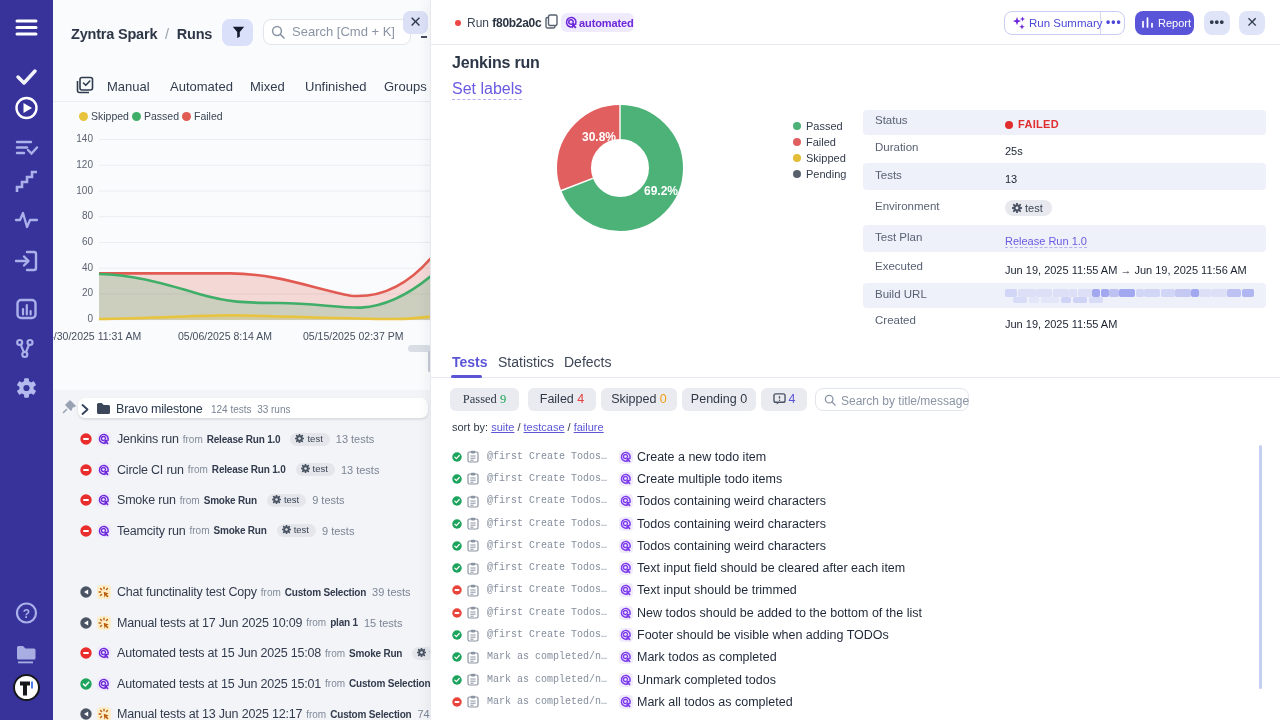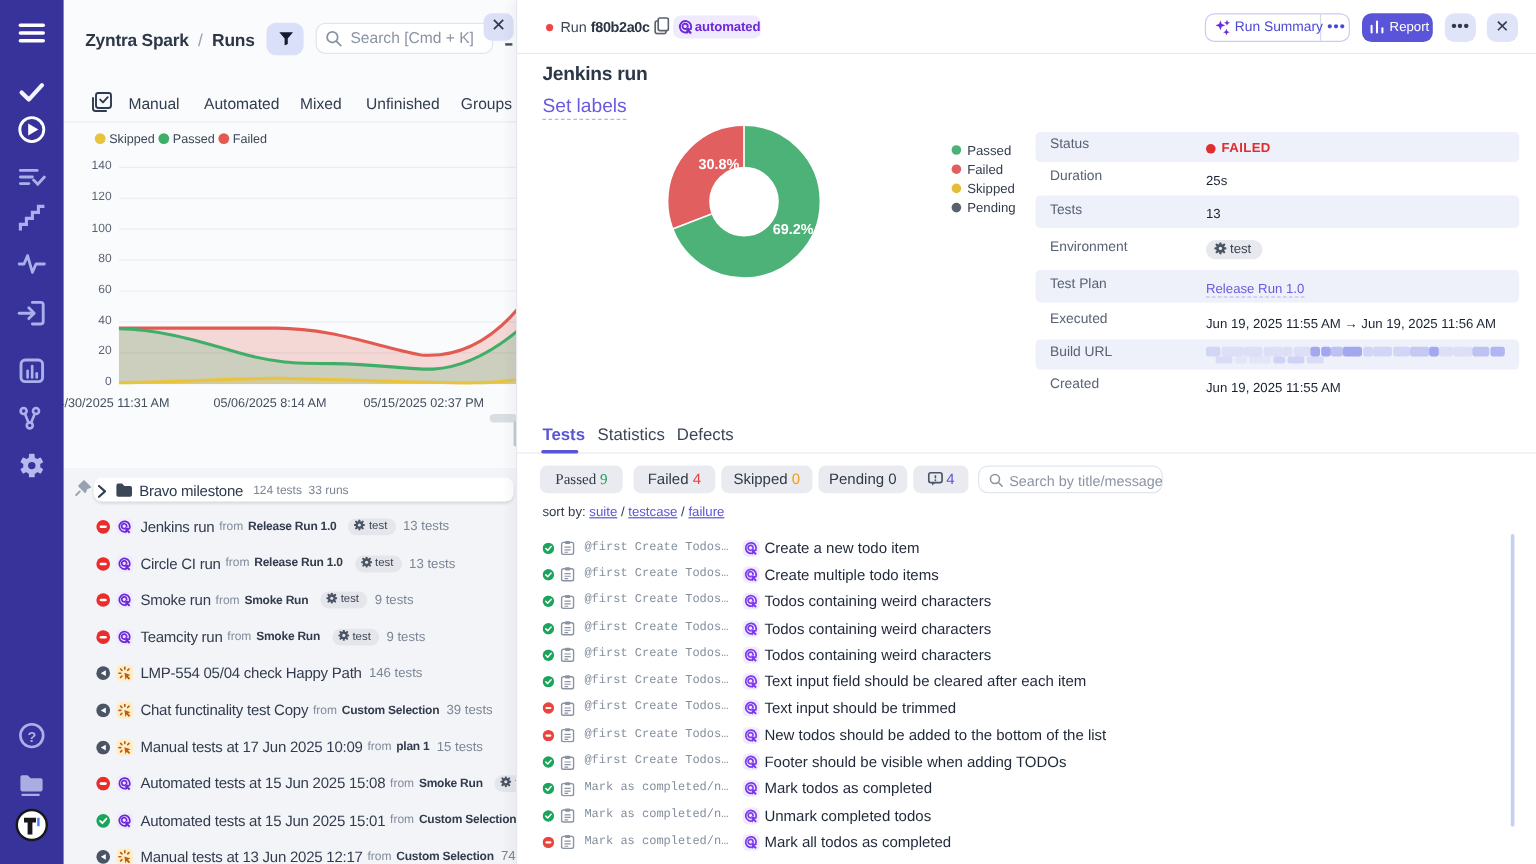--- a/index.html
+++ b/index.html
@@ -334,41 +334,20 @@
           </g>
           <g stroke="#4a5464" stroke-width="2.6" stroke-linecap="round">
             <line x1="7" y1="0.8" x2="7" y2="13.2"></line>
             <line x1="0.8" y1="7" x2="13.2" y2="7"></line>
             <line x1="2.6" y1="2.6" x2="11.4" y2="11.4"></line>
             <line x1="11.4" y1="2.6" x2="2.6" y2="11.4"></line>
           </g>
           <circle cx="7" cy="7" r="2" fill="#e4e6eb"></circle>
         </svg>test</span>
       <span class="rcount" style="margin-left:6px;">9 tests</span>
-    </div>
-<div style="position:absolute;left:27px;top:124.9px;height:25px;display:flex;align-items:center;white-space:nowrap;">
-      <svg width="12" height="12" viewBox="0 0 12 12" style="flex:none;">
-        <circle cx="6" cy="6" r="5.7" fill="#4a5464"></circle>
-        <path d="M8.2 3.6 L4 6 L8.2 8.4 z" fill="#fff"></path>
-      </svg>
-      <span style="width:5px;flex:none;"></span>
-      <span style="flex:none;display:inline-block;width:14px;height:14px;background:#fdeec9;border-radius:4px;position:relative;">
-        <svg width="12" height="12" viewBox="0 0 14 14" style="position:absolute;left:1px;top:1px;">
-          <g stroke="#bb5e10" stroke-width="1.6" stroke-linecap="round">
-            <line x1="7" y1="1.3" x2="7" y2="3.1"></line>
-            <line x1="2.9" y1="2.9" x2="4.2" y2="4.2"></line>
-            <line x1="1.3" y1="7" x2="3.1" y2="7"></line>
-            <line x1="2.9" y1="11.1" x2="4.2" y2="9.8"></line>
-            <line x1="11.1" y1="2.9" x2="9.8" y2="4.2"></line>
-          </g>
-          <path d="M6.6 6.6 l6 2.1 -2.5 1.1 2.2 2.2 -1.3 1.3 -2.2 -2.2 -1.1 2.5 z" fill="#bb5e10"></path>
-        </svg>
-      </span>
-      <span class="rname" style="margin-left:6px;">LMP-554 05/04 check Happy Path</span>
-      <span class="rcount" style="margin-left:6px;">146 tests</span>
     </div>
 <div style="position:absolute;left:27px;top:155.5px;height:25px;display:flex;align-items:center;white-space:nowrap;">
       <svg width="12" height="12" viewBox="0 0 12 12" style="flex:none;">
         <circle cx="6" cy="6" r="5.7" fill="#4a5464"></circle>
         <path d="M8.2 3.6 L4 6 L8.2 8.4 z" fill="#fff"></path>
       </svg>
       <span style="width:5px;flex:none;"></span>
       <span style="flex:none;display:inline-block;width:14px;height:14px;background:#fdeec9;border-radius:4px;position:relative;">
         <svg width="12" height="12" viewBox="0 0 14 14" style="position:absolute;left:1px;top:1px;">
           <g stroke="#bb5e10" stroke-width="1.6" stroke-linecap="round">

